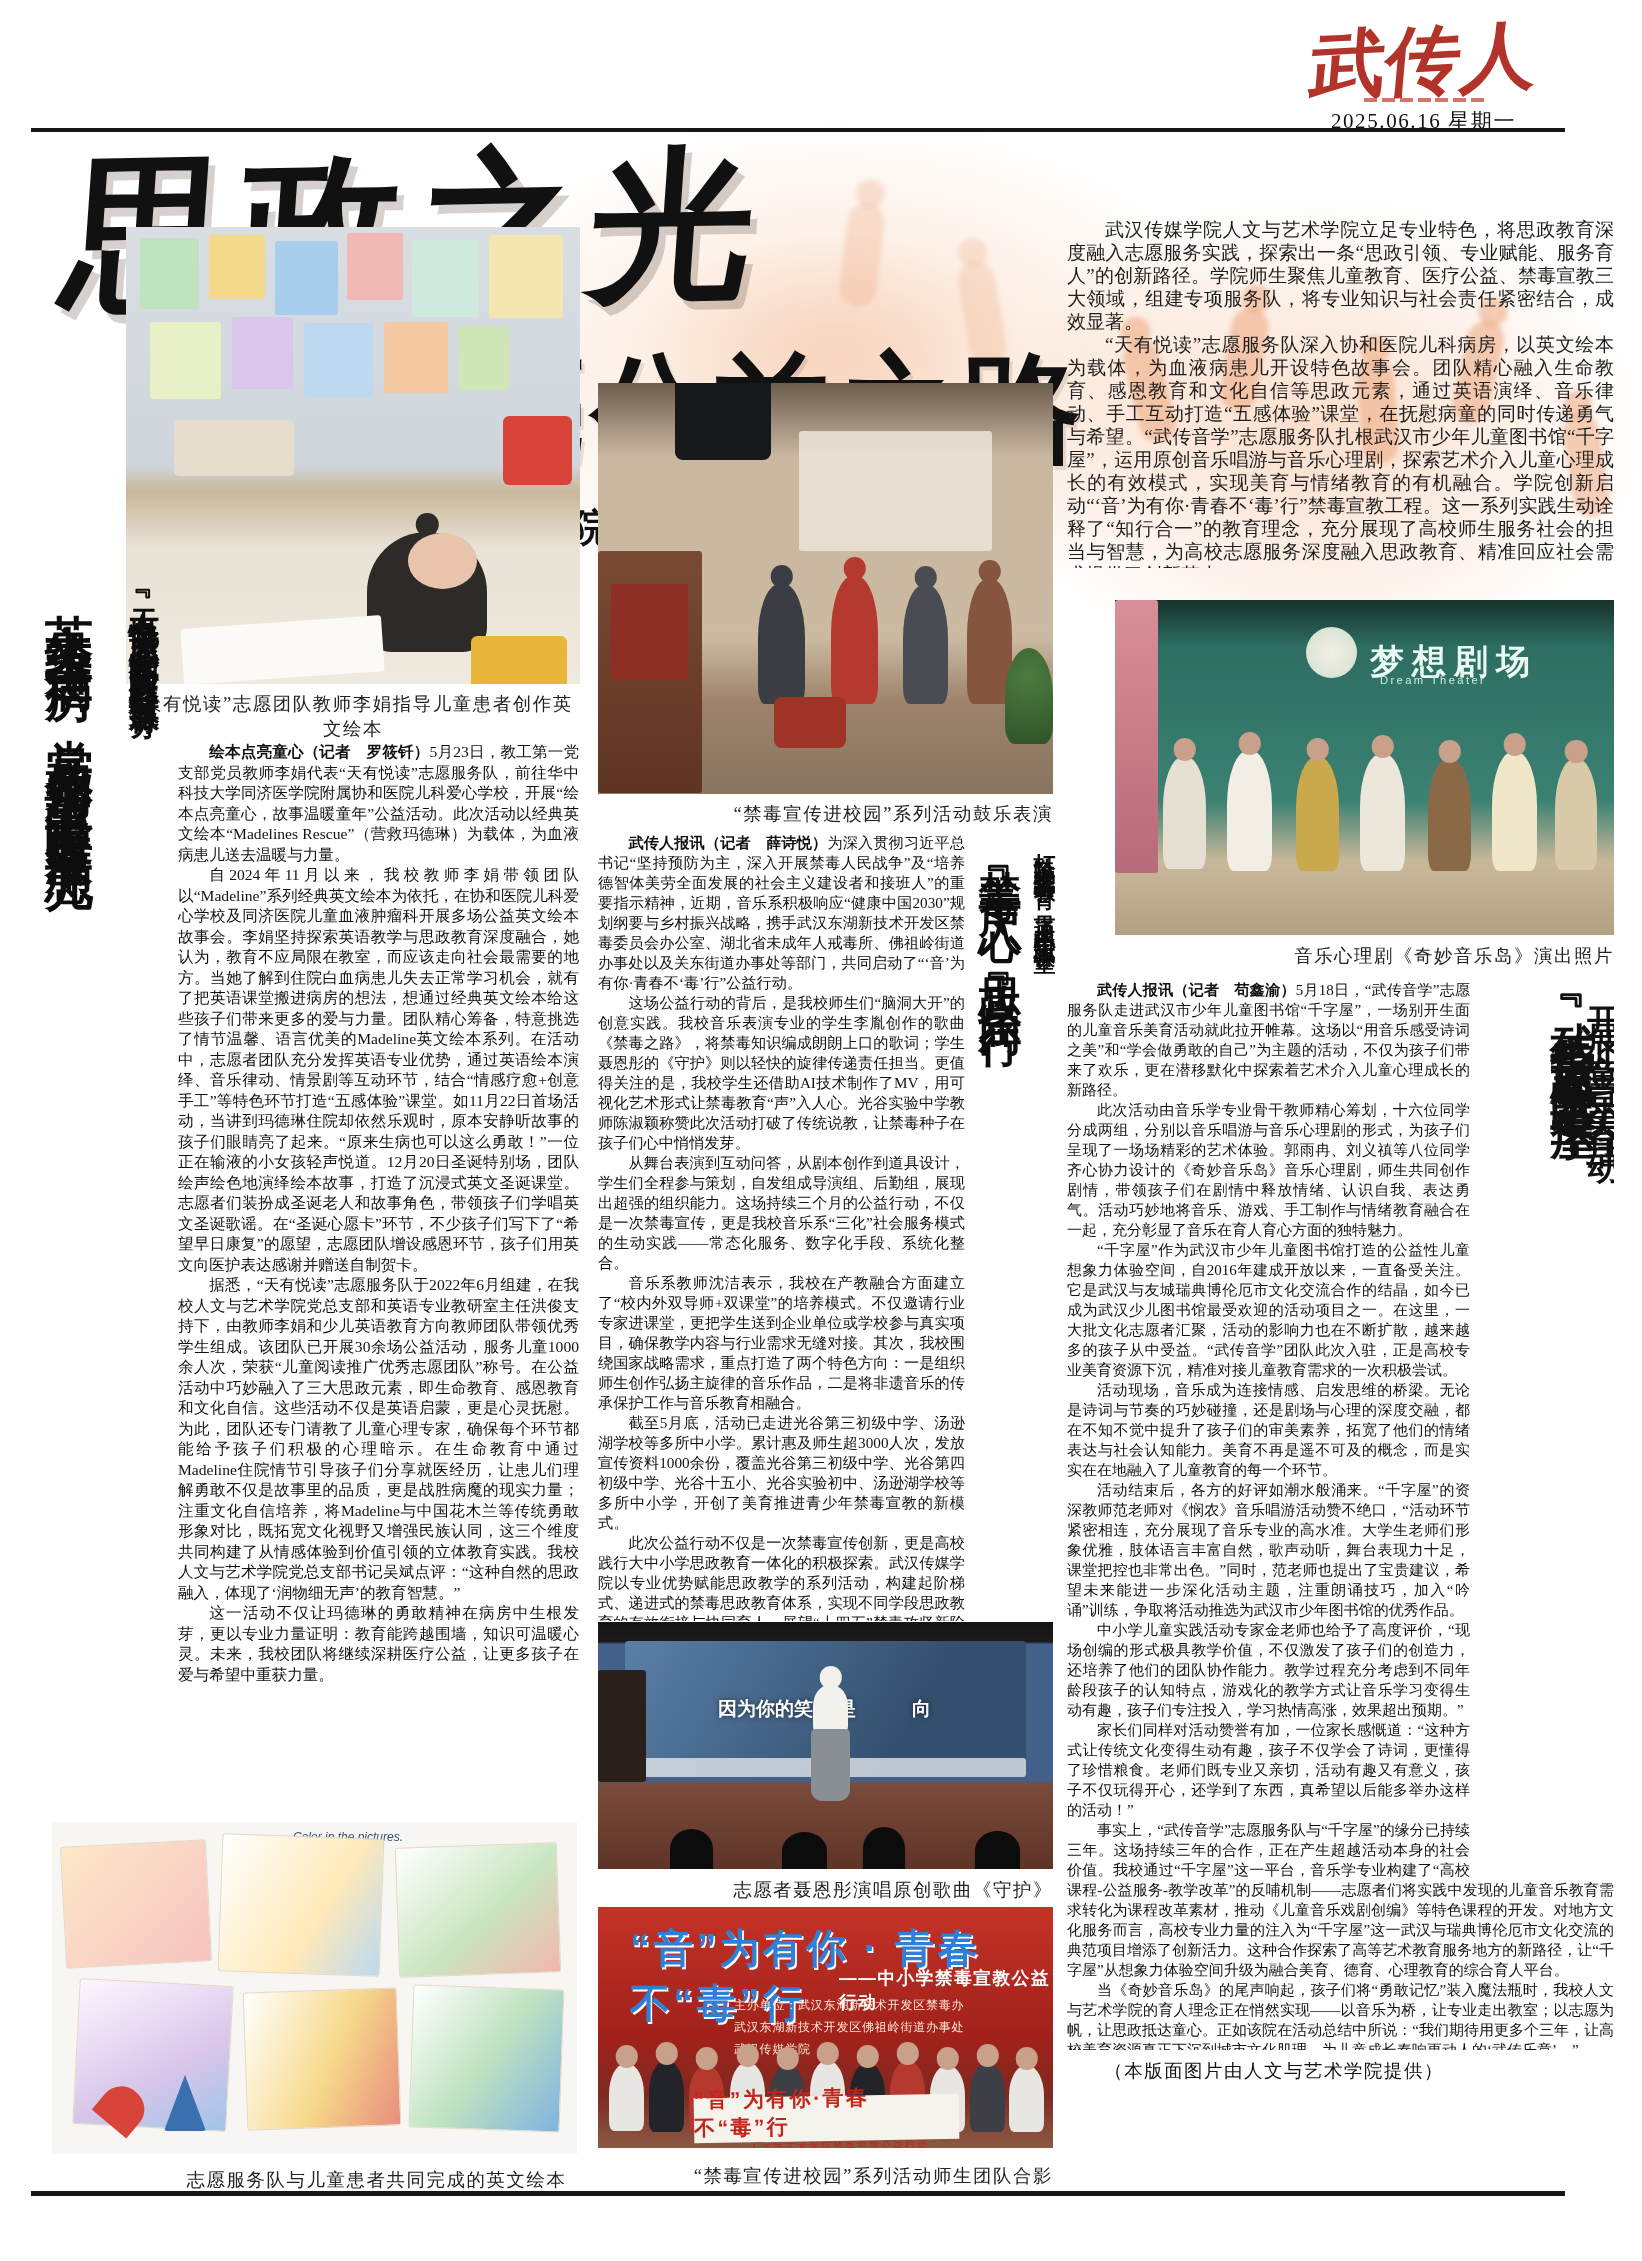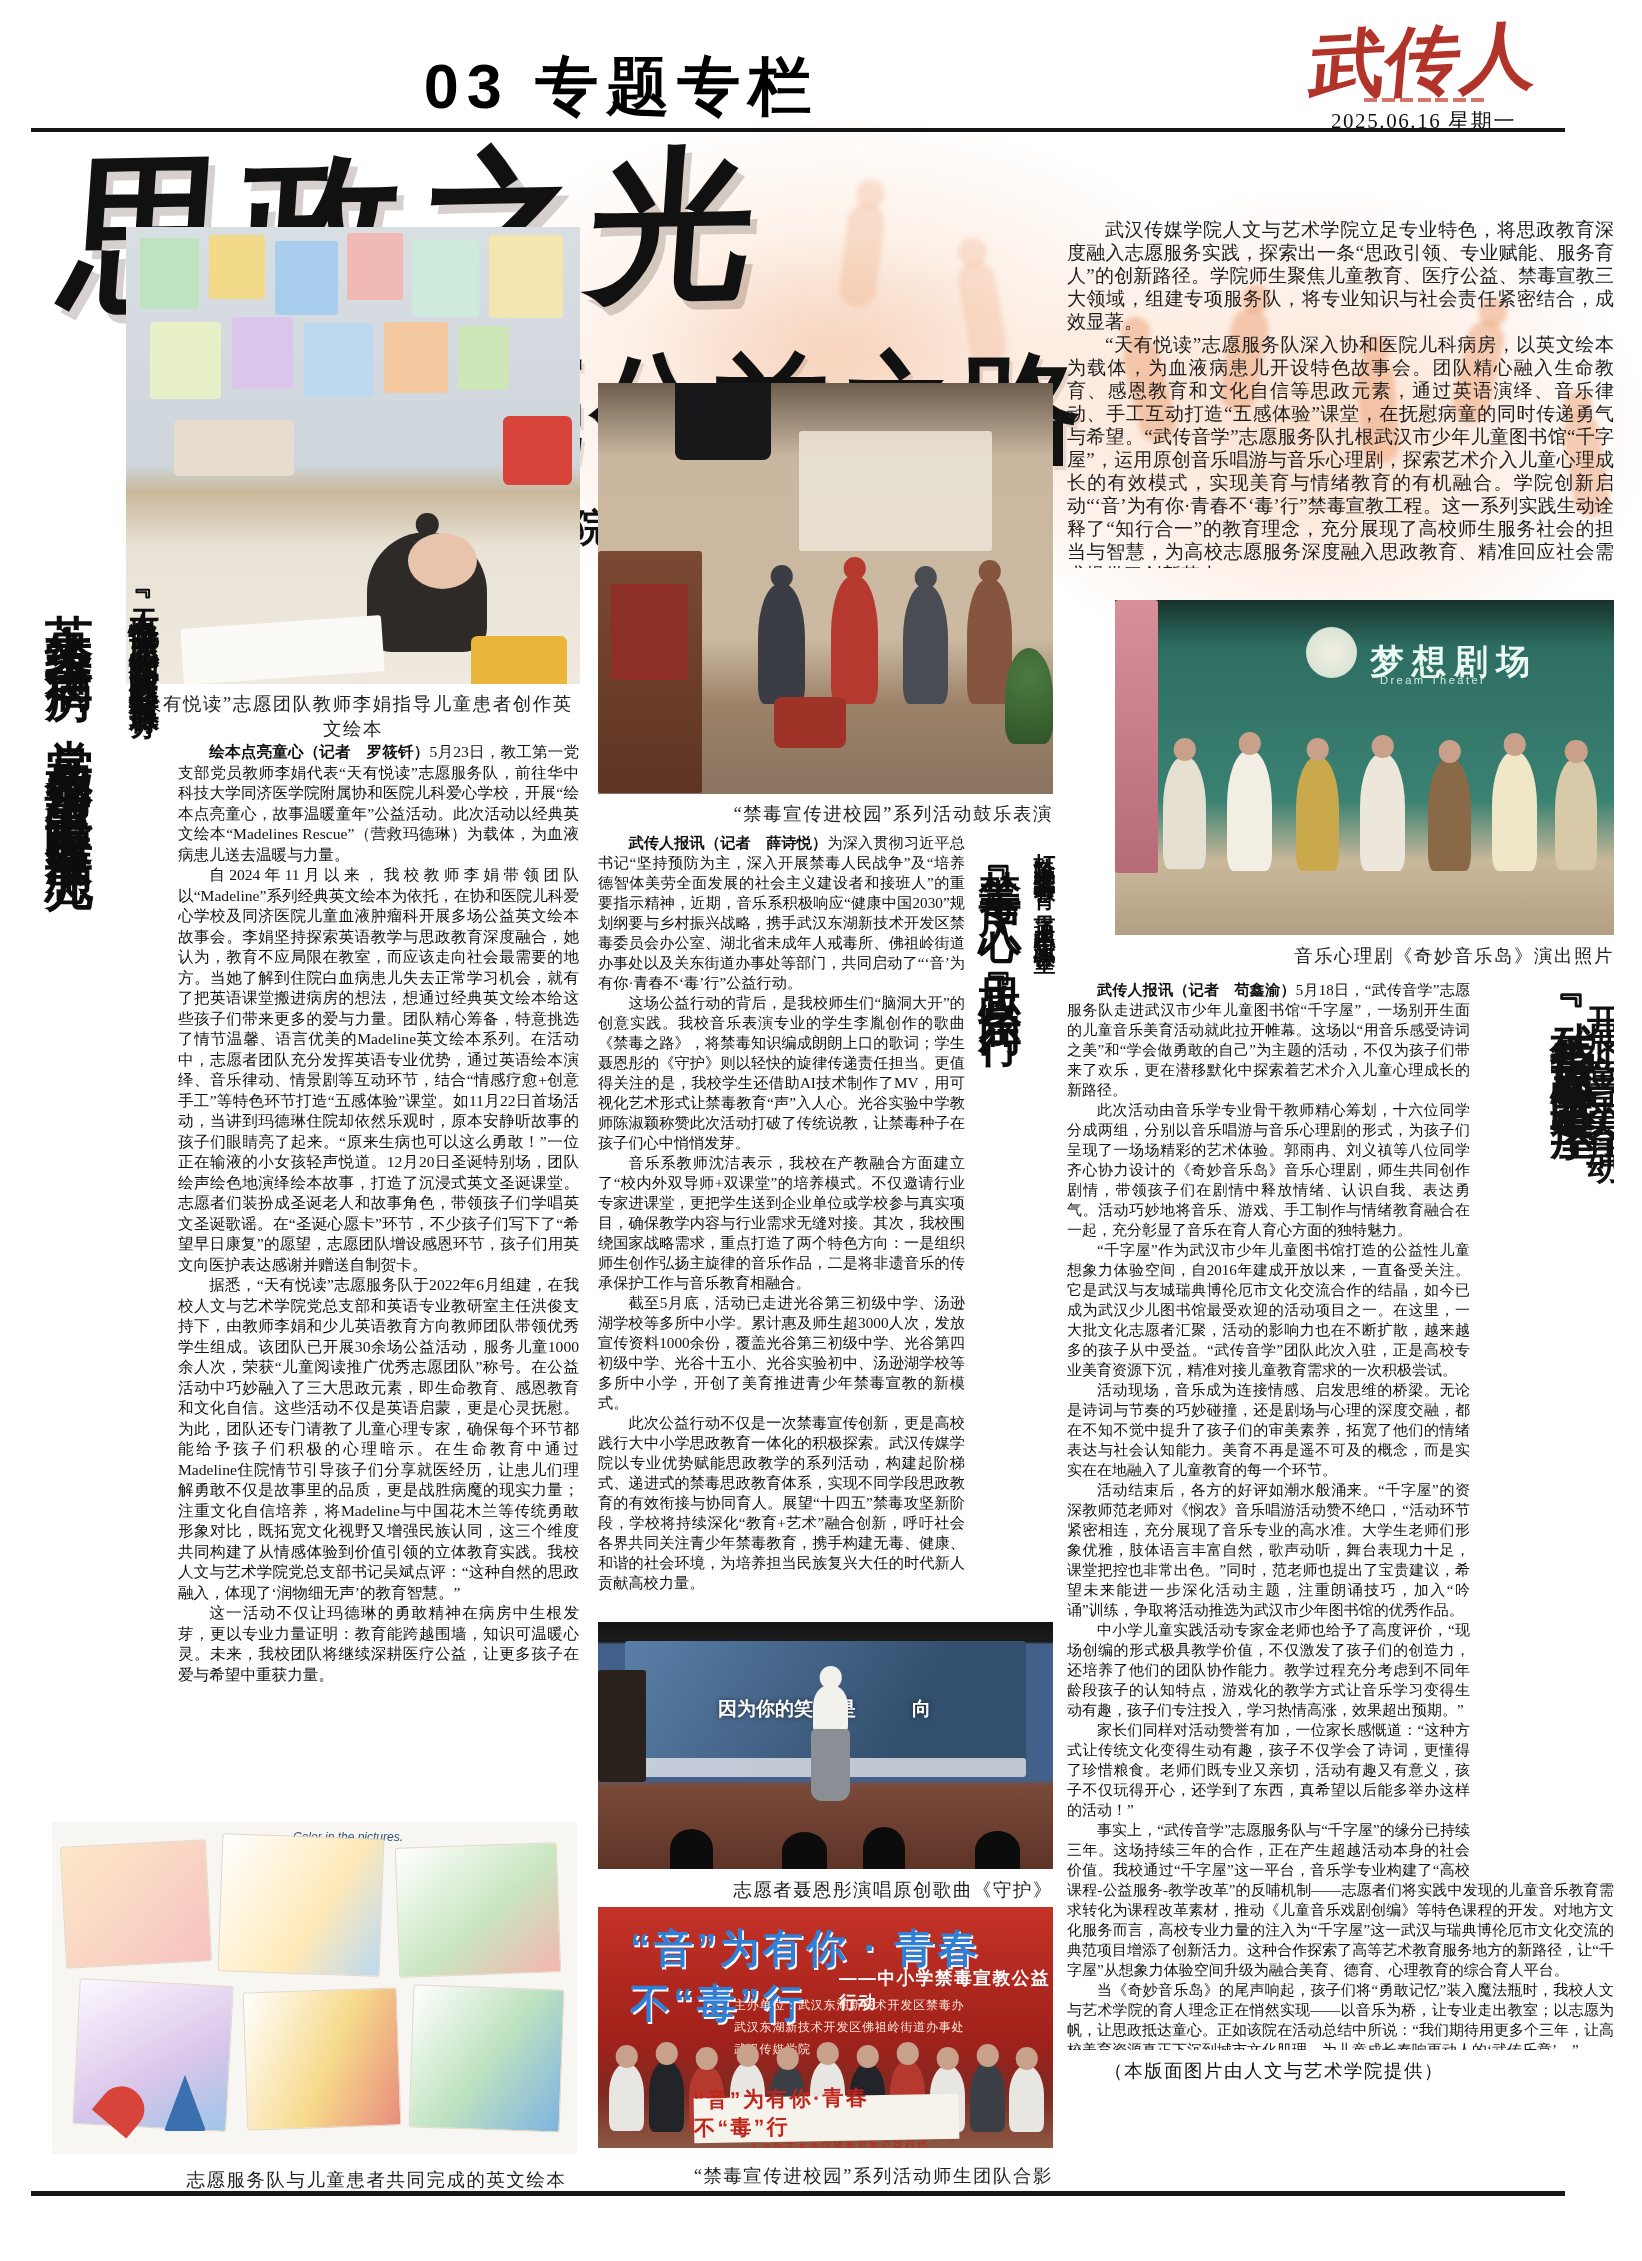--- a/index.html
+++ b/index.html
@@ -94,21 +94,20 @@
     </div>
   <div class="sil" style="left:850px;top:201px;opacity:.55;transform:rotate(7deg);">
       <i class="h"></i>
       <i class="b"></i>
     </div>
   <div class="sil" style="left:955px;top:265px;opacity:.5;transform:rotate(-10deg);">
       <i class="h"></i>
       <i class="b"></i>
     </div>
 
-  <div class="abs page-label" style="left:405px;top:44px;width:433px;text-align:center;">03 专题专栏</div>
   <div class="abs masthead" style="left:1303px;top:22.5px;width:241px;">武传人</div>
   <div class="abs masthead-sub" style="left:1332px;top:98px;width:184px;">
       <i></i>
       <i></i>
       <i></i>
       <i></i>
       <i></i>
       <i></i>
       <i></i>
     </div>
@@ -173,20 +172,21 @@
     <div class="person" style="left:305px;top:202px;width:45px;height:119px;background:#494c52;"></div>
     <div class="person" style="left:369px;top:196px;width:45px;height:125px;background:#86553f;"></div>
     <div class="card" style="left:407px;top:265px;width:48px;height:96px;background:radial-gradient(circle at 50% 30%,#4c7a3f,#2f5429);border-radius:50% 50% 20% 20%;"></div>
     <div class="card" style="left:176px;top:314px;width:72px;height:51px;background:#a03327;border-radius:8px;"></div>
   </div>
   <div class="caption cap-r" style="left:598px;top:801px;width:455px;">“禁毒宣传进校园”系列活动鼓乐表演</div>
 
   <div class="body-col a2-body" style="left:598px;top:833px;width:367px;height:788px;">
       <p class="para"><b>武传人报讯（记者　薛诗悦）</b>为深入贯彻习近平总书记“坚持预防为主，深入开展禁毒人民战争”及“培养德智体美劳全面发展的社会主义建设者和接班人”的重要指示精神，近期，音乐系积极响应“健康中国2030”规划纲要与乡村振兴战略，携手武汉东湖新技术开发区禁毒委员会办公室、湖北省未成年人戒毒所、佛祖岭街道办事处以及关东街道办事处等部门，共同启动了“‘音’为有你·青春不‘毒’行”公益行动。</p>
       <p class="para">这场公益行动的背后，是我校师生们“脑洞大开”的创意实践。我校音乐表演专业的学生李胤创作的歌曲《禁毒之路》，将禁毒知识编成朗朗上口的歌词；学生聂恩彤的《守护》则以轻快的旋律传递责任担当。更值得关注的是，我校学生还借助AI技术制作了MV，用可视化艺术形式让禁毒教育“声”入人心。光谷实验中学教师陈淑颖称赞此次活动打破了传统说教，让禁毒种子在孩子们心中悄悄发芽。</p>
+      <p class="para">从舞台表演到互动问答，从剧本创作到道具设计，学生们全程参与策划，自发组成导演组、后勤组，展现出超强的组织能力。这场持续三个月的公益行动，不仅是一次禁毒宣传，更是我校音乐系“三化”社会服务模式的生动实践——常态化服务、数字化手段、系统化整合。</p>
       <p class="para">音乐系教师沈洁表示，我校在产教融合方面建立了“校内外双导师+双课堂”的培养模式。不仅邀请行业专家进课堂，更把学生送到企业单位或学校参与真实项目，确保教学内容与行业需求无缝对接。其次，我校围绕国家战略需求，重点打造了两个特色方向：一是组织师生创作弘扬主旋律的音乐作品，二是将非遗音乐的传承保护工作与音乐教育相融合。</p>
       <p class="para">截至5月底，活动已走进光谷第三初级中学、汤逊湖学校等多所中小学。累计惠及师生超3000人次，发放宣传资料1000余份，覆盖光谷第三初级中学、光谷第四初级中学、光谷十五小、光谷实验初中、汤逊湖学校等多所中小学，开创了美育推进青少年禁毒宣教的新模式。</p>
       <p class="para">此次公益行动不仅是一次禁毒宣传创新，更是高校践行大中小学思政教育一体化的积极探索。武汉传媒学院以专业优势赋能思政教学的系列活动，构建起阶梯式、递进式的禁毒思政教育体系，实现不同学段思政教育的有效衔接与协同育人。展望“十四五”禁毒攻坚新阶段，学校将持续深化“教育+艺术”融合创新，呼吁社会各界共同关注青少年禁毒教育，携手构建无毒、健康、和谐的社会环境，为培养担当民族复兴大任的时代新人贡献高校力量。</p>
     </div>
   <div class="vcol a2-headline" style="left:972px;top:836px;height:751px;">禁毒『声』入心　思政『乐』同行</div>
   <div class="vcol a2-kicker" style="left:1030px;top:836px;height:561px;">打造阶梯式禁毒教育　贯通大中小学思政课堂</div>
 
   <div class="photo" style="left:598px;top:1622px;width:455px;height:247px;background:linear-gradient(#141414 0%,#1b1b1b 8%,#43608a 9%,#43608a 64%,#7a4a3a 66%,#5e3427 100%);">
     <div class="card" style="left:27px;top:19px;width:401px;height:136px;background:linear-gradient(120deg,#5a7fa8,#334f6e 70%);"></div>
     <div class="lyric" style="left:120px;top:74px;">因为你的笑容  是</div>

